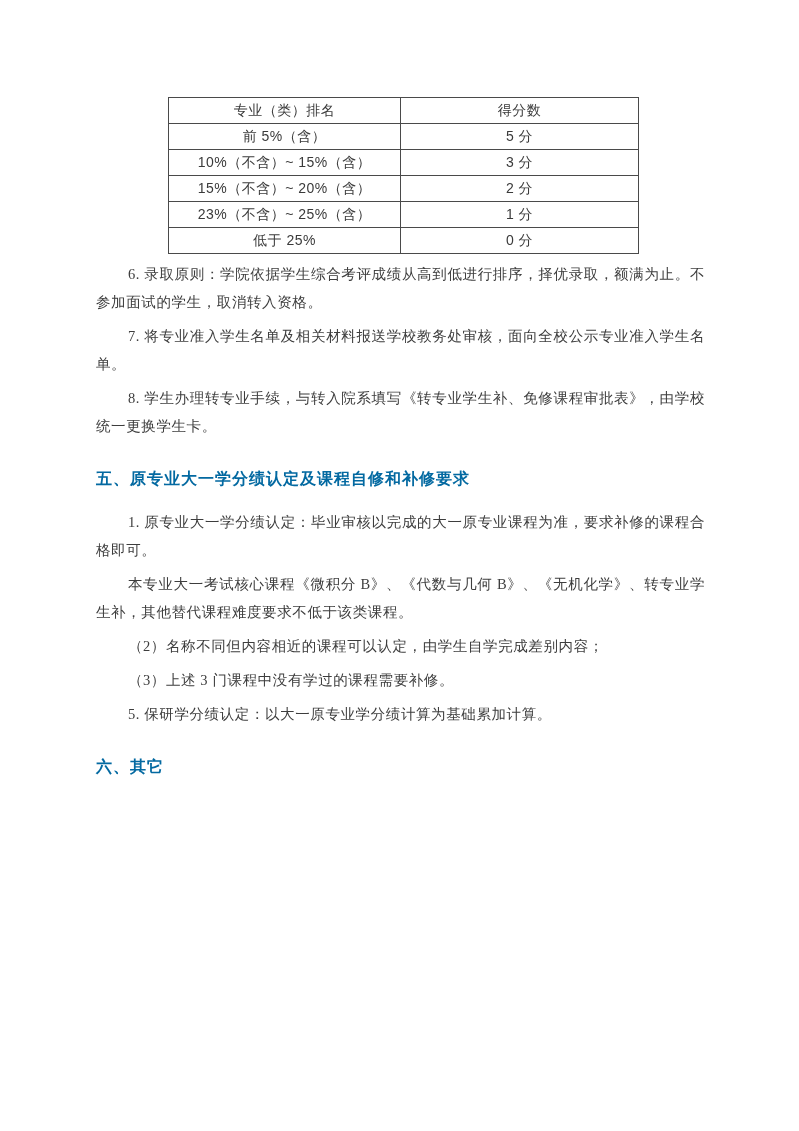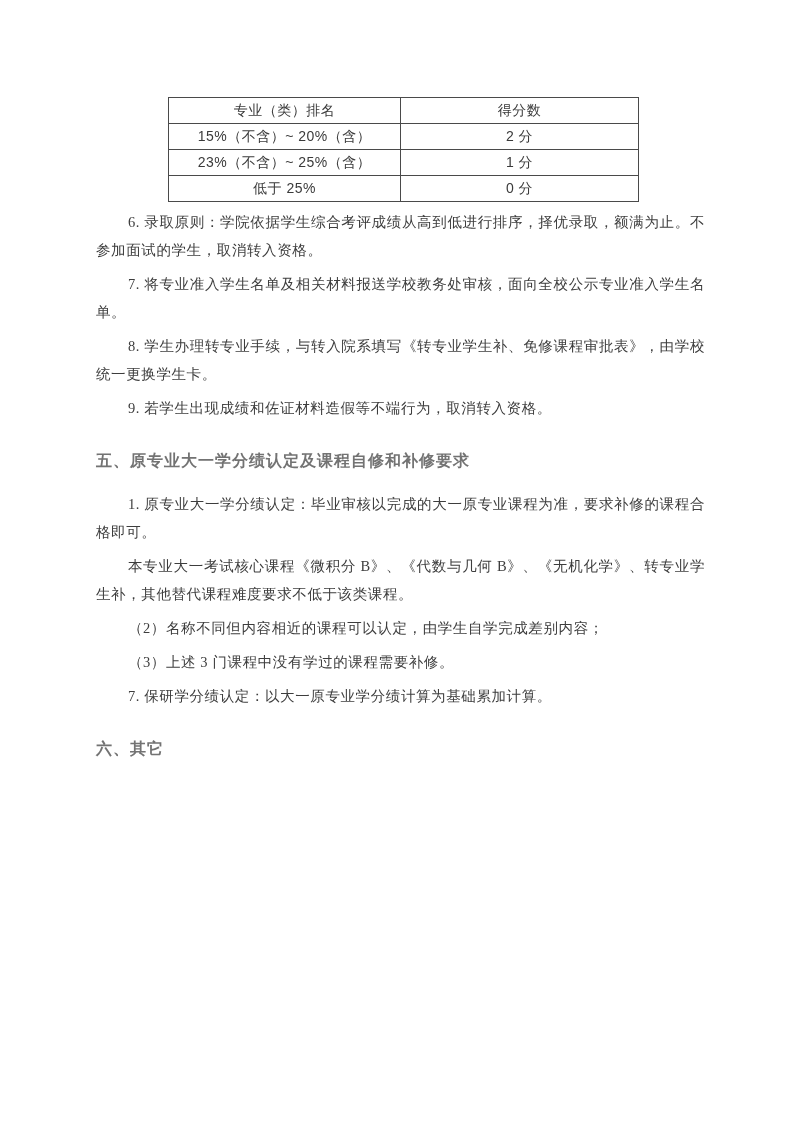--- a/index.html
+++ b/index.html
@@ -47,21 +47,21 @@
     line-height: 28px;
     text-align: justify;
     text-indent: 2.2em;
     letter-spacing: 0.6px;
     margin: 6px 0;
   }
   .section-heading {
     font-family: "Liberation Sans", "DejaVu Sans", sans-serif;
     font-size: 16px;
     font-weight: bold;
-    color: #737373;
+    color: #0369a1;
     line-height: 26px;
     letter-spacing: 1px;
     margin: 26px 0 16px 0;
   }
   .page-number {
     position: absolute;
     left: 0;
     right: 0;
     top: 1042px;
     text-align: center;
@@ -82,45 +82,52 @@
           <col class="c2">
         </colgroup>
       <thead>
         <tr>
           <th>专业（类）排名</th>
           <th>得分数</th>
         </tr>
       </thead>
       <tbody>
         <tr>
+          <td>前 5%（含）</td>
+          <td>5 分</td>
+        </tr>
+        <tr>
+          <td>10%（不含）~ 15%（含）</td>
+          <td>3 分</td>
+        </tr>
+        <tr>
           <td>15%（不含）~ 20%（含）</td>
           <td>2 分</td>
         </tr>
         <tr>
           <td>23%（不含）~ 25%（含）</td>
           <td>1 分</td>
         </tr>
         <tr>
           <td>低于 25%</td>
           <td>0 分</td>
         </tr>
       </tbody>
     </table>
 
     <p class="para">6. 录取原则：学院依据学生综合考评成绩从高到低进行排序，择优录取，额满为止。不参加面试的学生，取消转入资格。</p>
     <p class="para">7. 将专业准入学生名单及相关材料报送学校教务处审核，面向全校公示专业准入学生名单。</p>
     <p class="para">8. 学生办理转专业手续，与转入院系填写《转专业学生补、免修课程审批表》，由学校统一更换学生卡。</p>
-    <p class="para">9. 若学生出现成绩和佐证材料造假等不端行为，取消转入资格。</p>
 
     <h2 class="section-heading">五、原专业大一学分绩认定及课程自修和补修要求</h2>
 
     <p class="para">1. 原专业大一学分绩认定：毕业审核以完成的大一原专业课程为准，要求补修的课程合格即可。</p>
     <p class="para">本专业大一考试核心课程《微积分 B》、《代数与几何 B》、《无机化学》、转专业学生补，其他替代课程难度要求不低于该类课程。</p>
     <p class="para">（2）名称不同但内容相近的课程可以认定，由学生自学完成差别内容；</p>
     <p class="para">（3）上述 3 门课程中没有学过的课程需要补修。</p>
-    <p class="para">7. 保研学分绩认定：以大一原专业学分绩计算为基础累加计算。</p>
+    <p class="para">5. 保研学分绩认定：以大一原专业学分绩计算为基础累加计算。</p>
 
     <h2 class="section-heading">六、其它</h2>
 
   </div>
 
   <div class="page-number">- 3 -</div>
 </div>
 
 </body></html>

